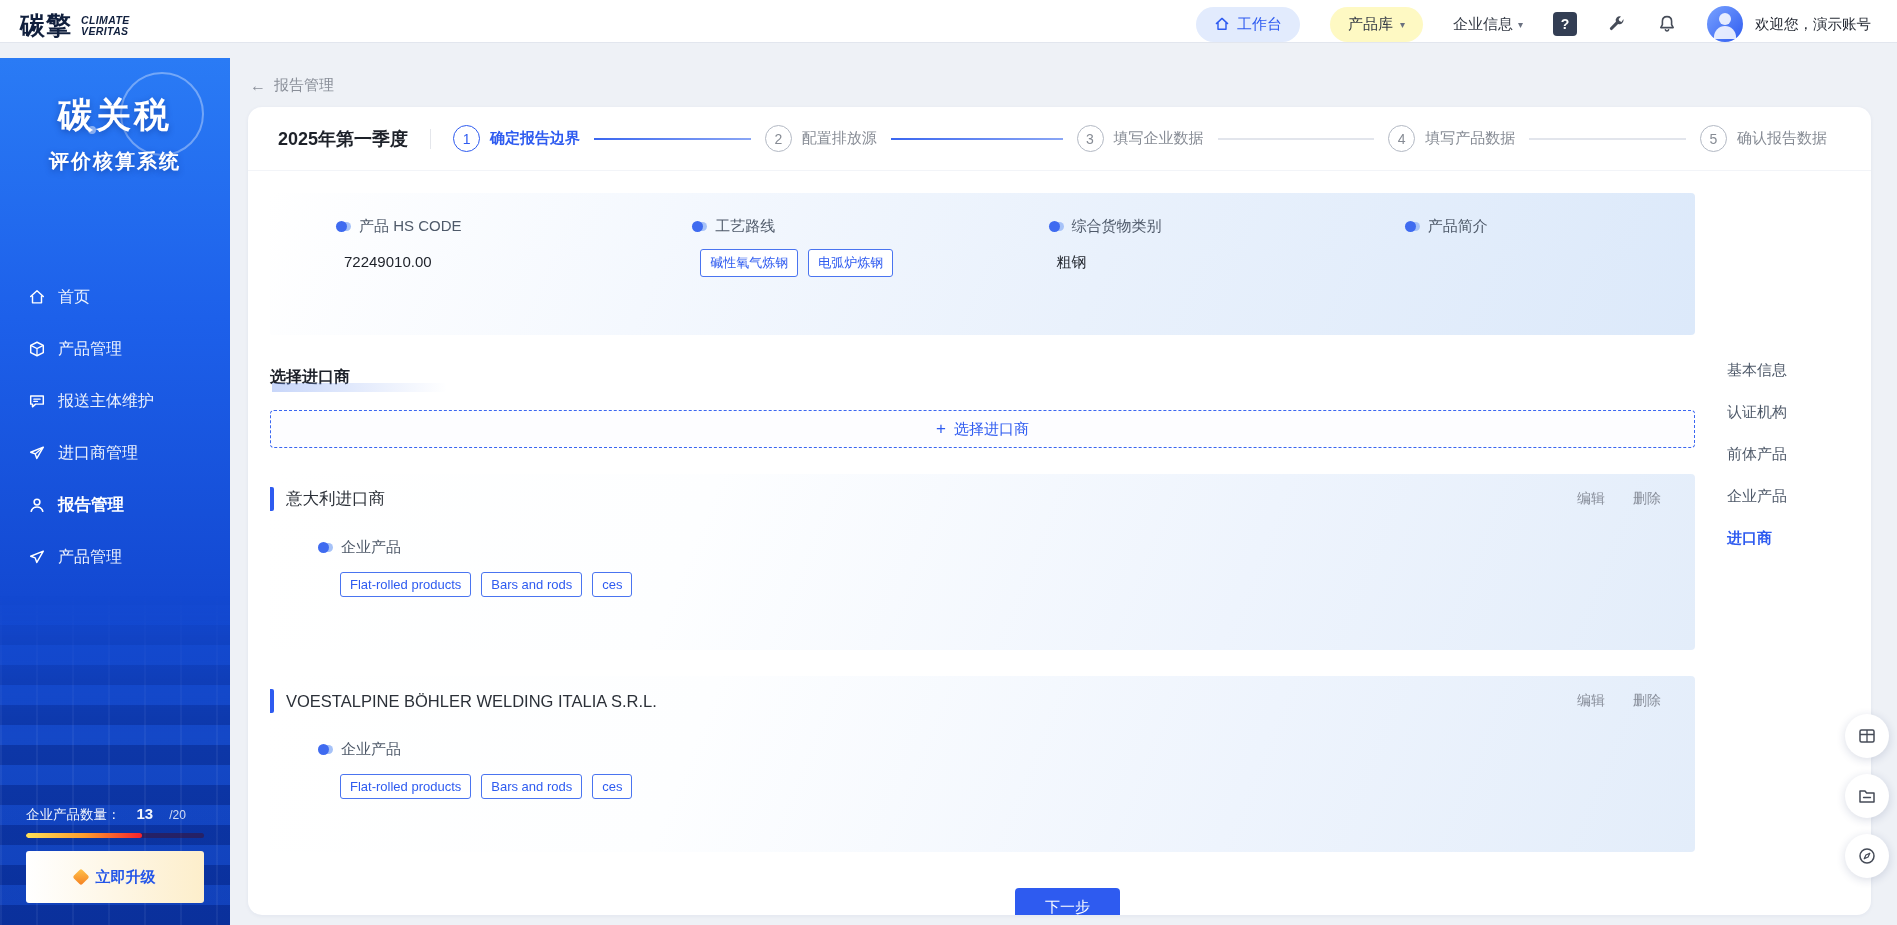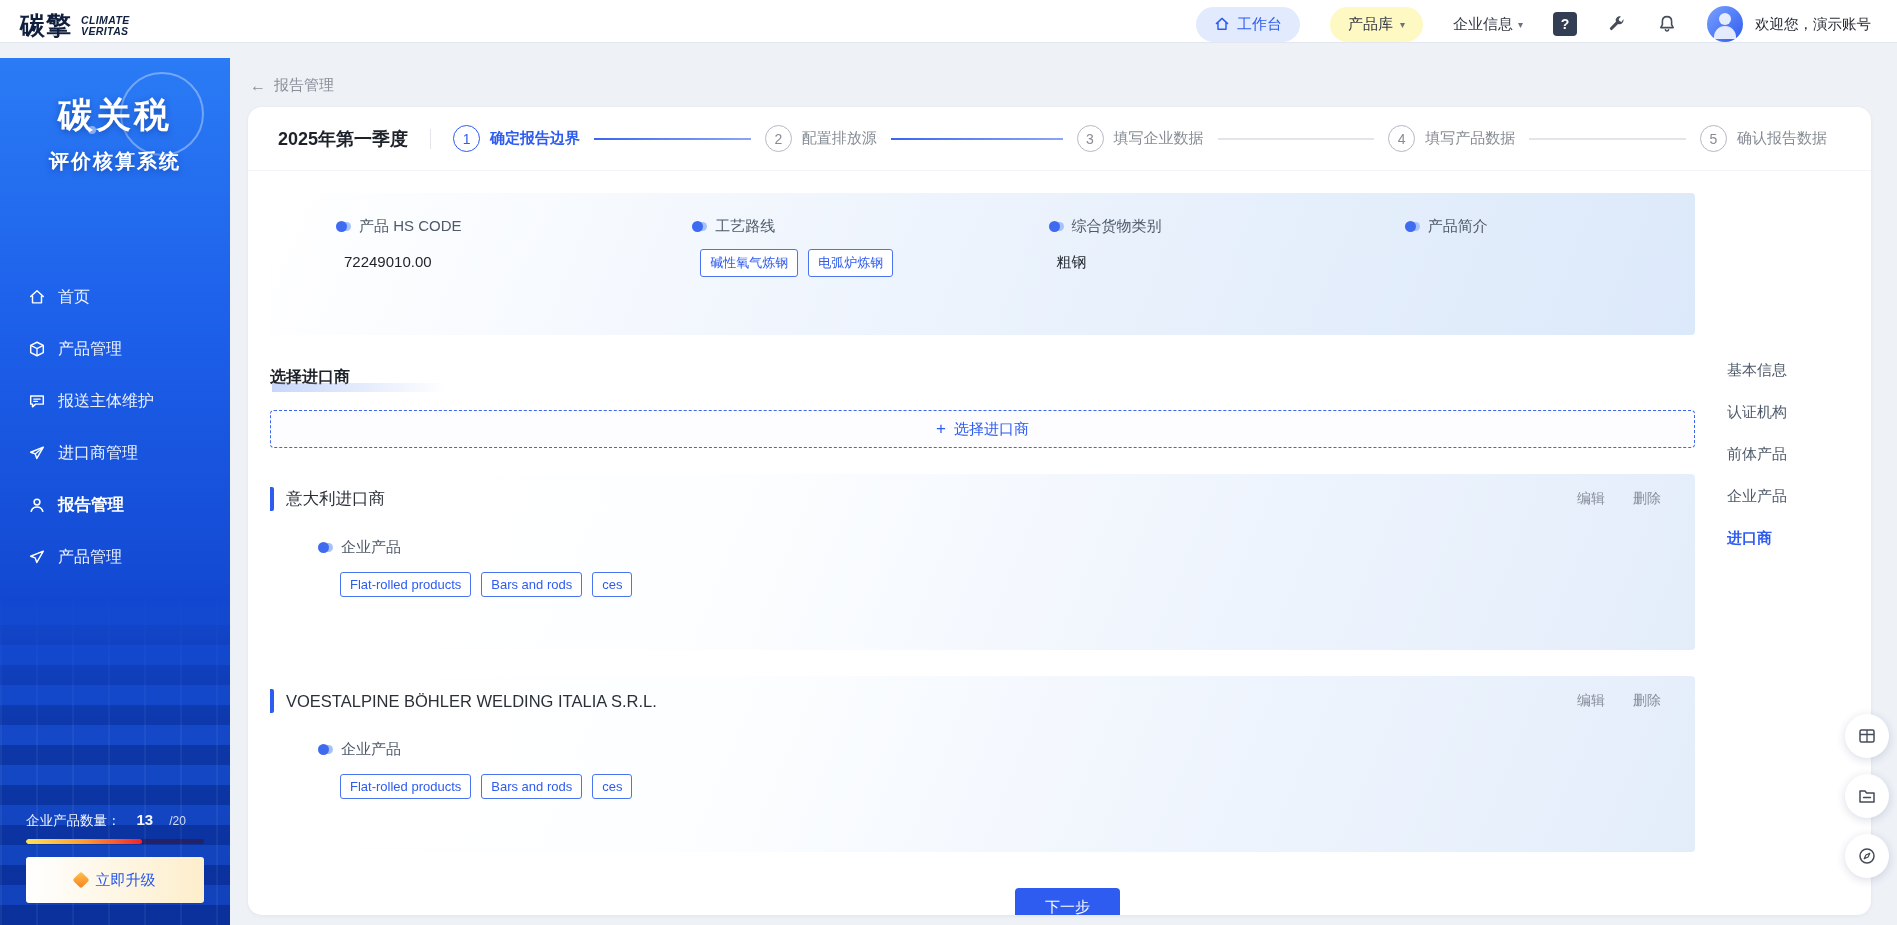--- a/index.html
+++ b/index.html
@@ -41,23 +41,23 @@
   .sb-nav { margin-top:96px; position:relative; z-index:2; }
   .sb-item { display:flex; align-items:center; gap:12px; height:52px; padding-left:28px; font-size:16px; color:rgba(255,255,255,.92); cursor:pointer; }
   .sb-item svg { flex:none; }
   .sb-item.active { font-weight:700; color:#fff; font-size:16.5px; }
   .sb-bottom { position:absolute; left:26px; right:26px; bottom:22px; z-index:3; }
   .quota-line { font-size:13.5px; color:rgba(255,255,255,.95); display:flex; align-items:baseline; gap:16px; }
   .quota-line b { font-size:15px; }
   .quota-line i { font-style:normal; font-size:12px; color:rgba(255,255,255,.8); }
   .quota-track { margin-top:9px; height:5px; border-radius:3px; background:rgba(70,10,30,.45); overflow:hidden; }
   .quota-fill { width:65%; height:100%; border-radius:3px; background:linear-gradient(90deg,#ffe259,#ff9e2d,#f5222d); }
-  .upgrade { margin-top:13px; width:100%; height:46px; border:none; border-radius:3px; cursor:pointer; font-family:inherit;
+  .upgrade { margin-top:13px; width:100%; height:52px; border:none; border-radius:3px; cursor:pointer; font-family:inherit;
              background:linear-gradient(90deg,#ffffff,#fdeecb); display:flex; align-items:center; justify-content:center; gap:9px;
-             font-size:15px; font-weight:400; color:#2456e8; }
+             font-size:15px; font-weight:700; color:#2456e8; }
   .gem { width:12px; height:12px; transform:rotate(45deg); border-radius:2px; background:linear-gradient(135deg,#ffc44d,#f57f1f); }
 
   
   .main { position:absolute; left:230px; top:58px; right:0; bottom:0; padding:14px 26px 10px 18px; display:flex; flex-direction:column; }
   .crumb { display:flex; align-items:center; gap:8px; font-size:15px; color:#8a8f99; margin:4px 0 12px 2px; }
   .crumb .back { cursor:pointer; font-size:16px; }
   .card { flex:1; min-height:0; background:#fff; border-radius:14px; box-shadow:0 1px 4px rgba(30,55,120,.06); position:relative; display:flex; flex-direction:column; overflow:hidden; }
   .card-head { height:64px; flex:none; display:flex; align-items:center; padding:0 30px; gap:22px; border-bottom:1px solid #f2f4f8; }
   .period { font-size:18px; font-weight:700; color:#1d2129; white-space:nowrap; }
   .vdiv { width:1px; height:20px; background:#e4e6eb; }

